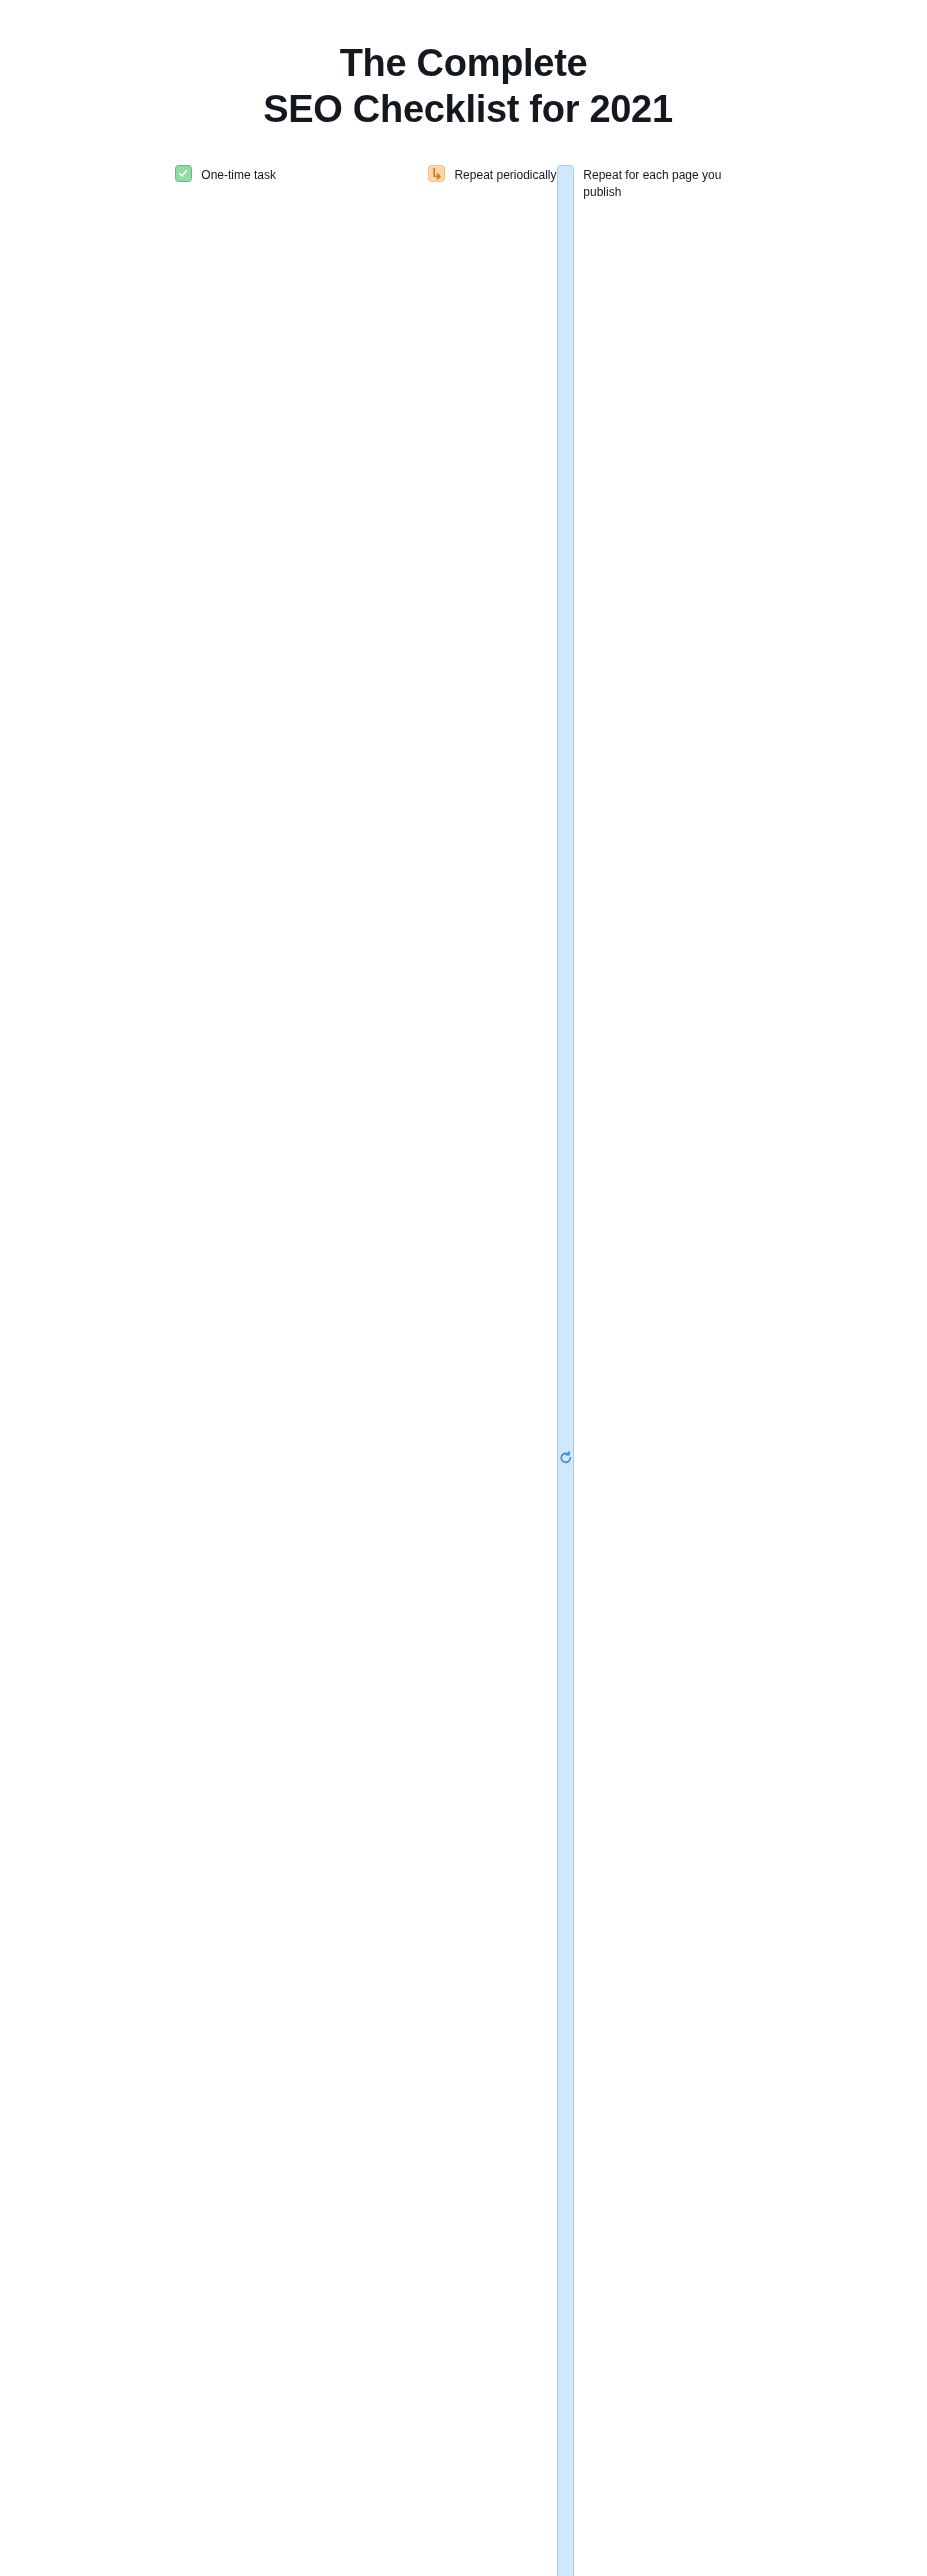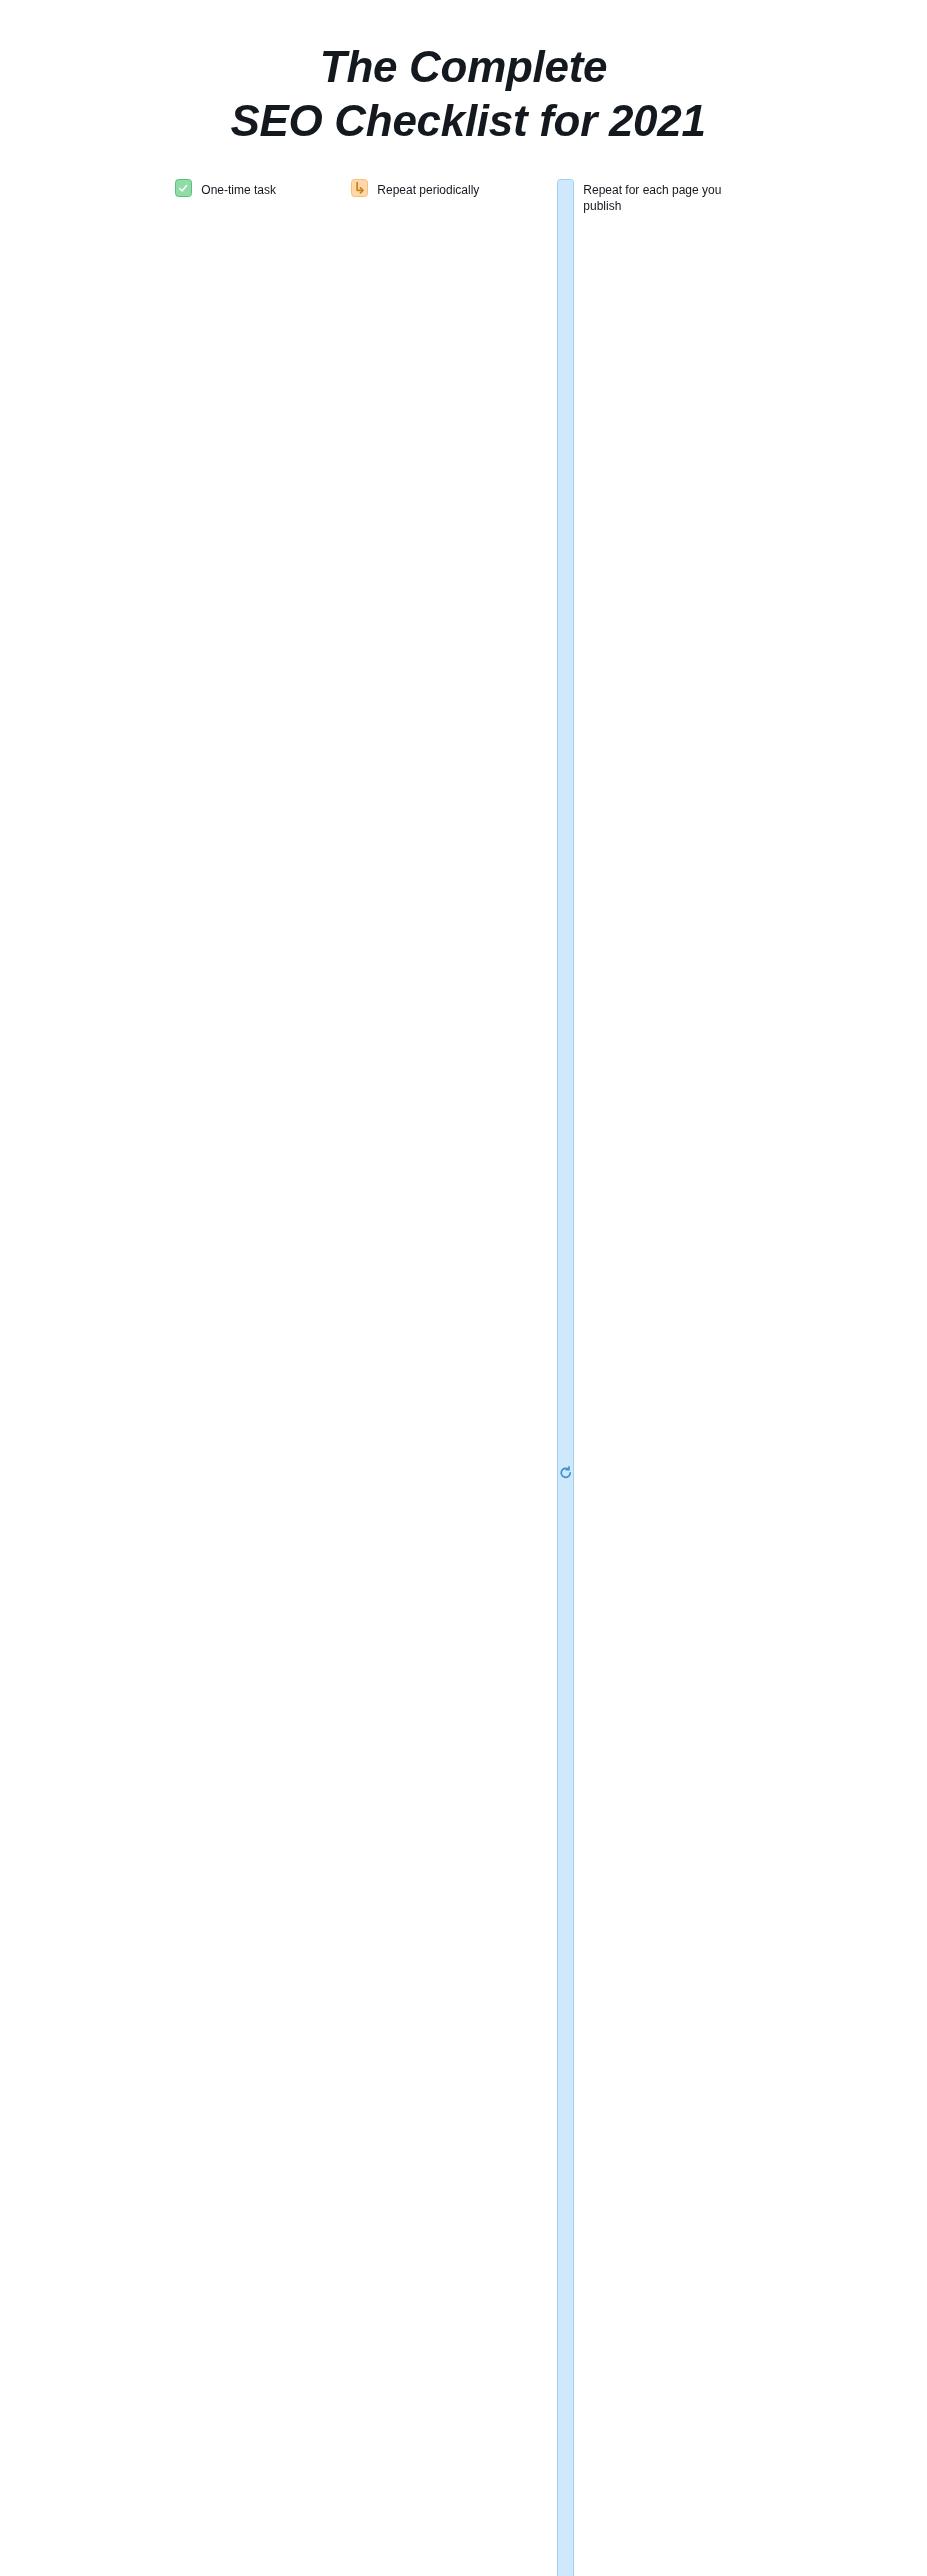--- a/index.html
+++ b/index.html
@@ -16,26 +16,25 @@
     padding: 0 0 0 0;
     background: #ffffff;
   }
 
   
   .header {
     padding-top: 40px;
     text-align: center;
   }
   .header h1 {
-    font-size: 44px;
+    font-size: 38px;
     line-height: 1.22;
     font-weight: 700;
     letter-spacing: -0.3px;
     color: #14181f;
-    font-style: italic;
   }
   .header h1 .line2 { display: block; padding-left: 9px; }
 
   
   .legend {
     margin: 32px auto 0;
     width: 752px;
     display: flex;
     justify-content: center;
     gap: 0px;
@@ -43,21 +42,21 @@
   }
   .legend-item {
     display: flex;
     align-items: flex-start;
     gap: 9.3px;
     font-size: 12px;
     line-height: 1.35;
     color: #14181f;
   }
   .legend-item.one { width: 176px; }
-  .legend-item.two { width: 206px; }
+  .legend-item.two { width: 206px; justify-content: flex-end; }
   .legend-item.three { width: 196px; }
   .legend-text { padding-top: 2.6px; max-width: 155px;}
 
   
   .badge {
     width: 17.5px; height: 17.5px;
     min-width: 17.5px;
     border-radius: 3.6px;
     display: flex; align-items: center; justify-content: center;
     font-size: 10.3px;

